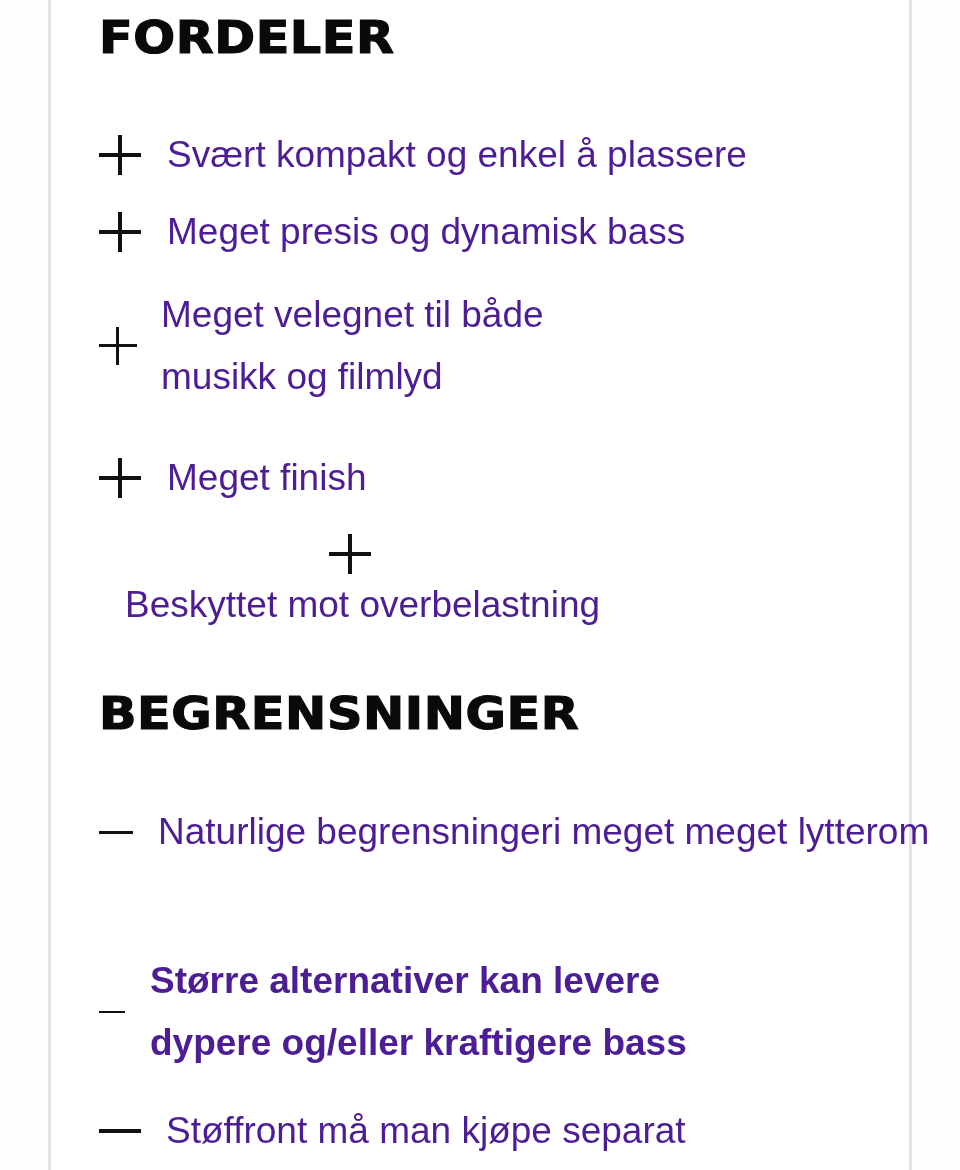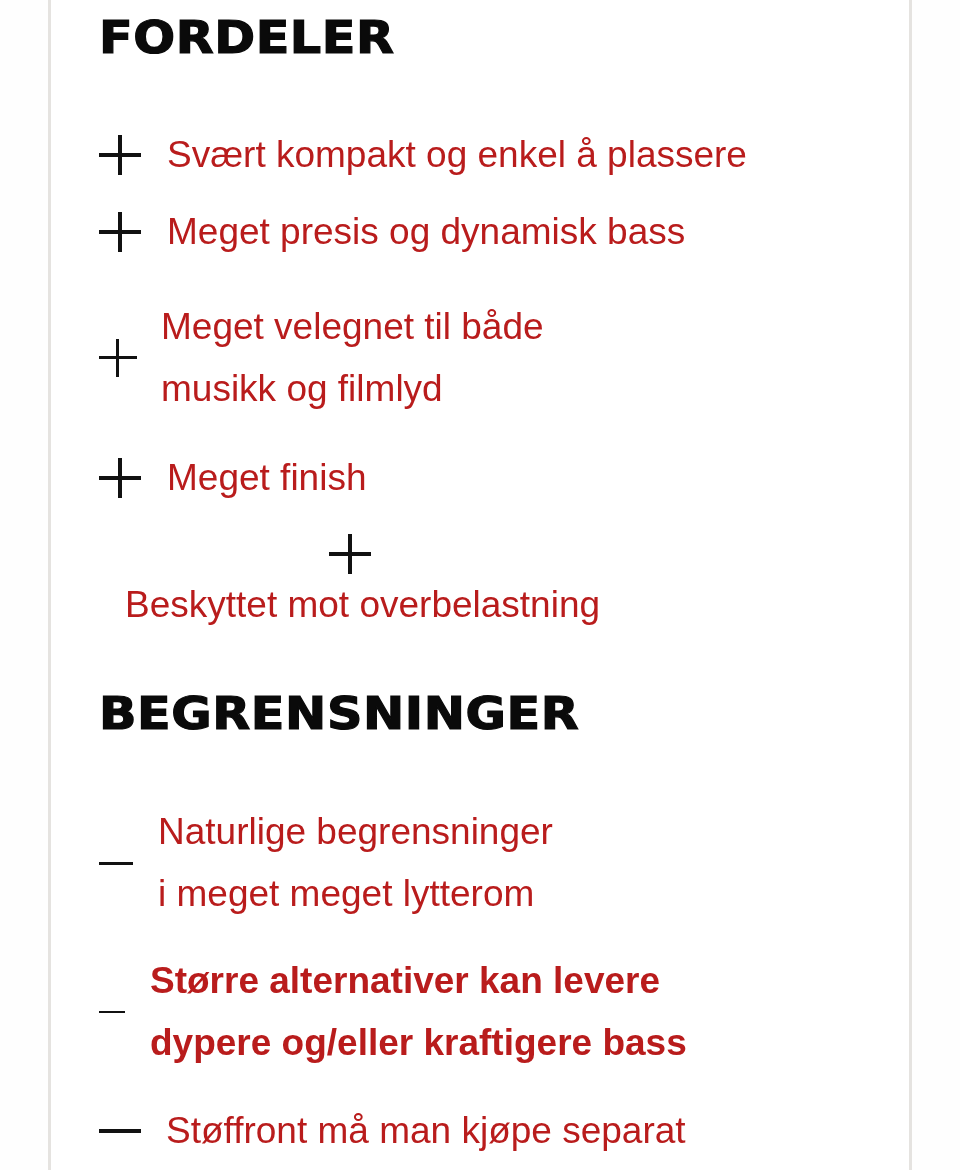--- a/index.html
+++ b/index.html
@@ -28,21 +28,21 @@
     color: #0a0a0a;
     -webkit-text-stroke: 1.2px #0a0a0a;
   }
   .item {
     position: absolute; left: 99px;
     display: flex; align-items: center;
   }
   .item .text {
     font-size: 37px;
     line-height: 62px;
-    color: #b91c1c;
+    color: #4c1d95;
     white-space: nowrap;
   }
   .icon { position: relative; flex: none; }
   .plus::before, .plus::after, .minus::before {
     content: ""; position: absolute; background: #111;
   }
   
   .plus.lg { width: 42px; height: 40px; }
   .plus.lg::before { left: 0; top: 18px; width: 42px; height: 4px; }
   .plus.lg::after { left: 19px; top: 0; width: 4px; height: 40px; }
@@ -67,21 +67,21 @@
 <div class="item" style="top:124px;">
   <span class="icon plus lg"></span>
   <span class="text" style="margin-left:26px;">Svært kompakt og enkel å plassere</span>
 </div>
 
 <div class="item" style="top:201px;">
   <span class="icon plus lg"></span>
   <span class="text" style="margin-left:26px;">Meget presis og dynamisk bass</span>
 </div>
 
-<div class="item" style="top:296px;">
+<div class="item" style="top:284px;">
   <span class="icon plus sm"></span>
   <span style="margin-left:24px; display:flex; flex-direction:column;">
     <span class="text">Meget velegnet til både</span>
     <span class="text">musikk og filmlyd</span>
   </span>
 </div>
 
 <div class="item" style="top:447px;">
   <span class="icon plus lg"></span>
   <span class="text" style="margin-left:26px;">Meget finish</span>
@@ -89,21 +89,21 @@
 
 <div class="item" style="top:534px;flex-direction:column;">
   <span class="icon plus lg"></span>
   <span class="text" style="margin-left:26px;">Beskyttet mot overbelastning</span>
 </div>
 
 <h2 class="heading" style="top:692px;">BEGRENSNINGER</h2>
 
 <div class="item" style="top:801px;">
   <span class="icon minus md"></span>
-  <span style="margin-left:25px; display:flex; flex-direction:column;">
+  <span style="margin-left:25px; display:flex; flex-direction:row;">
     <span class="text">Naturlige begrensninger</span>
     <span class="text">i meget meget lytterom</span>
   </span>
 </div>
 
 <div class="item" style="top:950px;font-weight:bold;">
   <span class="icon minus sm"></span>
   <span style="margin-left:25px; display:flex; flex-direction:column;">
     <span class="text">Større alternativer kan levere</span>
     <span class="text">dypere og/eller kraftigere bass</span>

